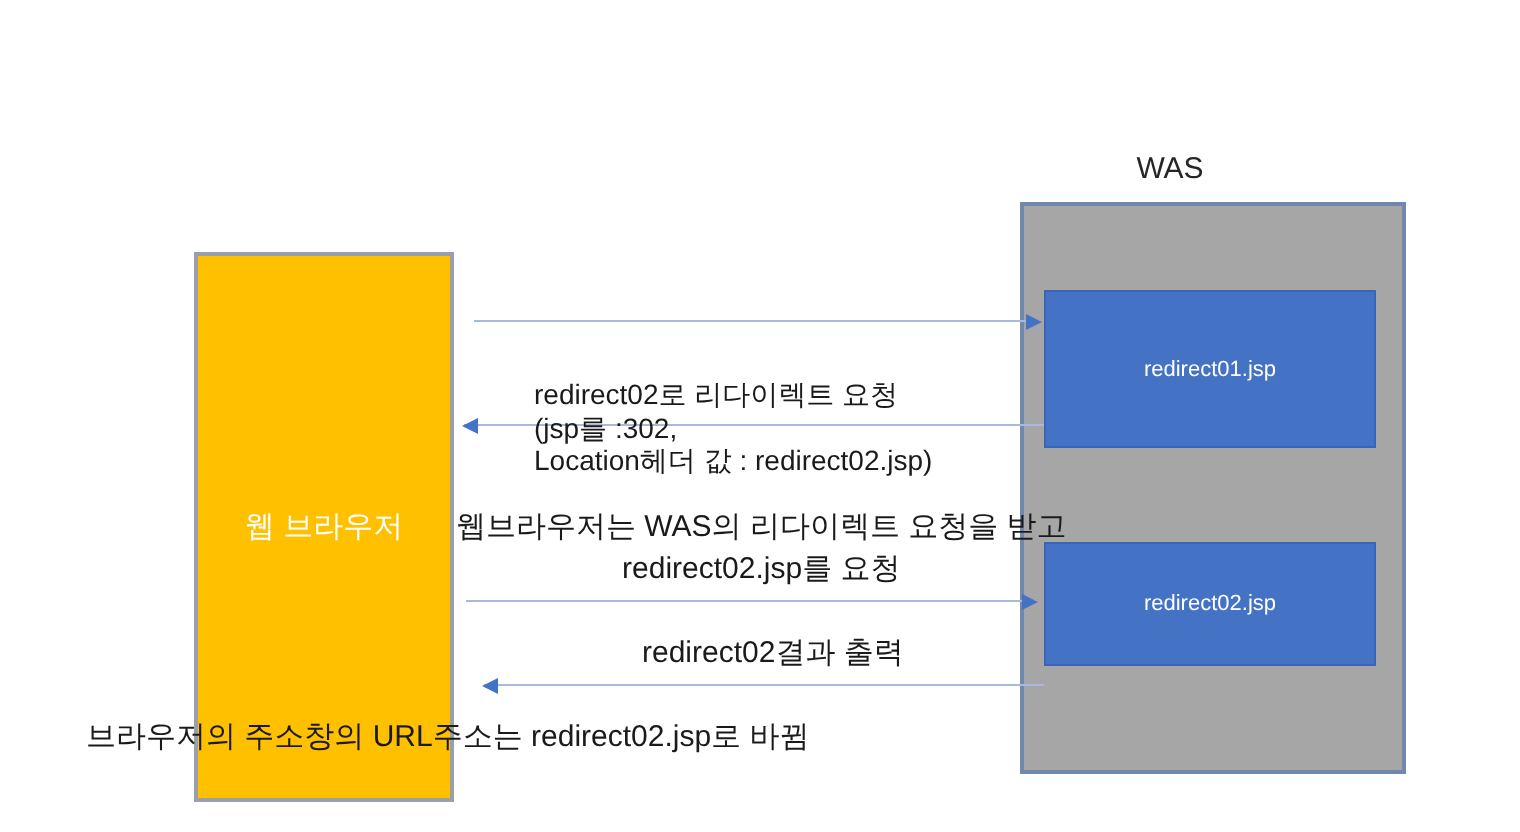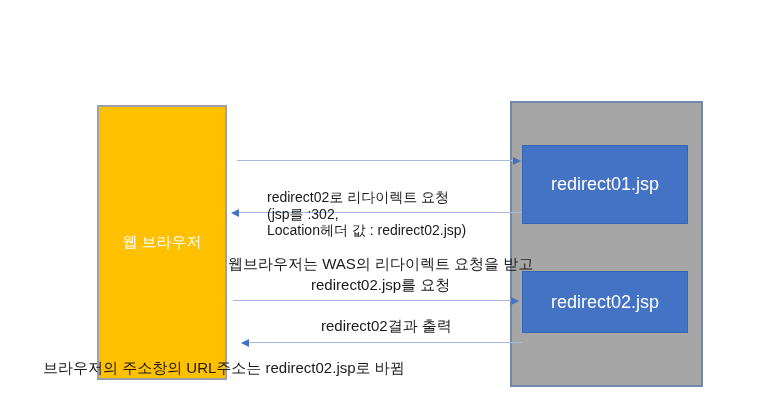--- a/index.html
+++ b/index.html
@@ -50,29 +50,29 @@
   .server-box {
     position: absolute;
     width: 166px;
     background: #4472C4;
     border: 1px solid #3A64B4;
     box-sizing: border-box;
     display: flex;
     align-items: center;
     justify-content: center;
     color: #ffffff;
-    font-size: 18px;
+    font-size: 11px;
     z-index: 2;
   }
   .server1 { left: 522px; top: 145px; height: 79px; }
   .server2 { left: 522px; top: 271px; height: 62px; }
   .browser-box {
     position: absolute;
     left: 97px;
-    top: 105px;
+    top: 126px;
     width: 130px;
     height: 275px;
     background: #FFC000;
     border: 2px solid #9BA0A8;
     box-sizing: border-box;
     display: flex;
     align-items: center;
     justify-content: center;
     color: #ffffff;
     font-size: 15px;
@@ -149,20 +149,21 @@
     top: 359px;
     font-size: 15px;
   }
 </style>
 </head>
 <body>
 
 <div class="slide">
 
 
+  <div class="was-label">WAS</div>
 
   <div class="was-box"></div>
 
   <div class="server-box server1">
     <span>redirect01.jsp</span>
   </div>
 
   <div class="server-box server2">
     <span>redirect02.jsp</span>
   </div>

